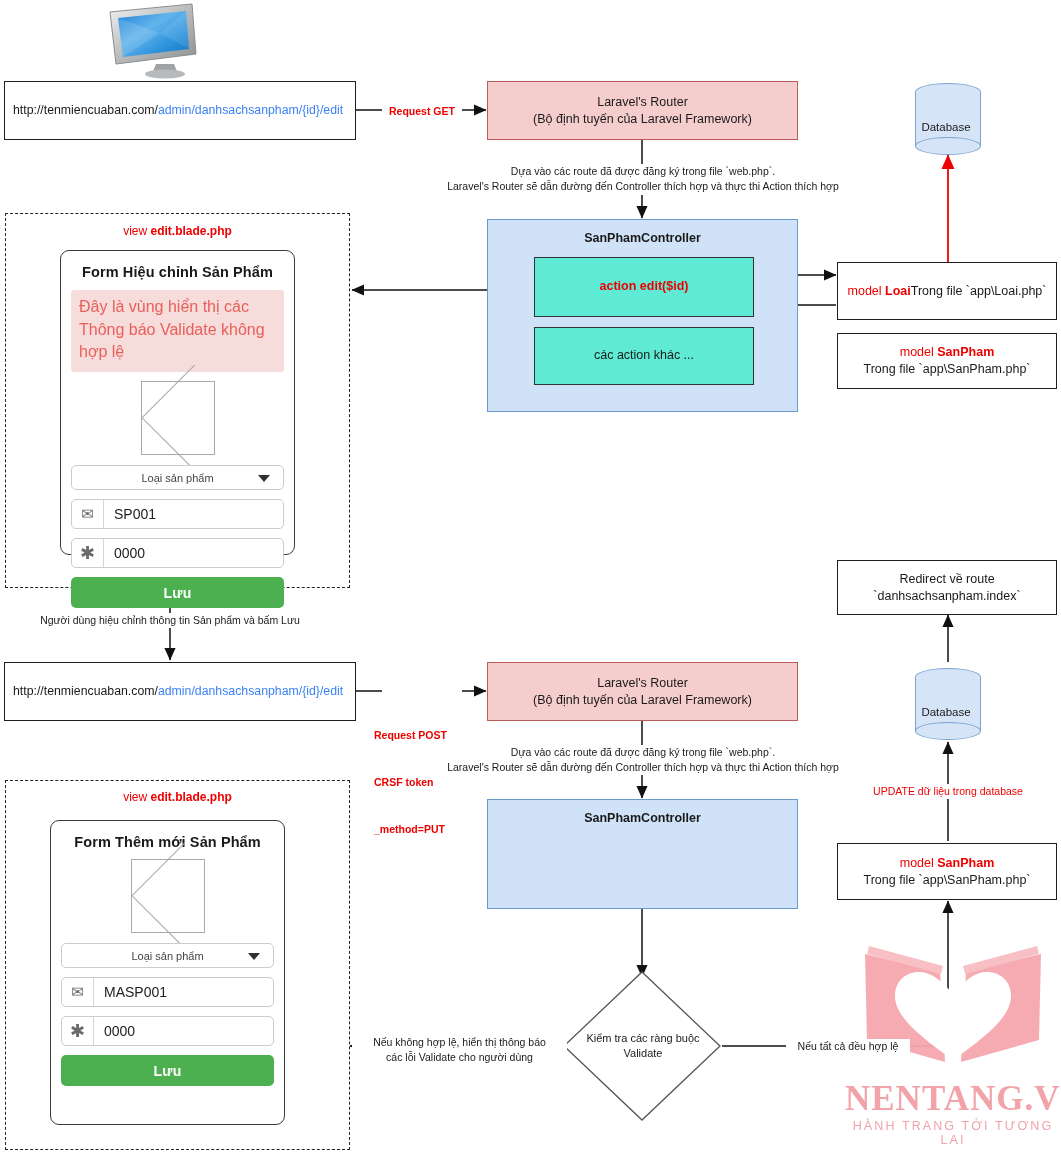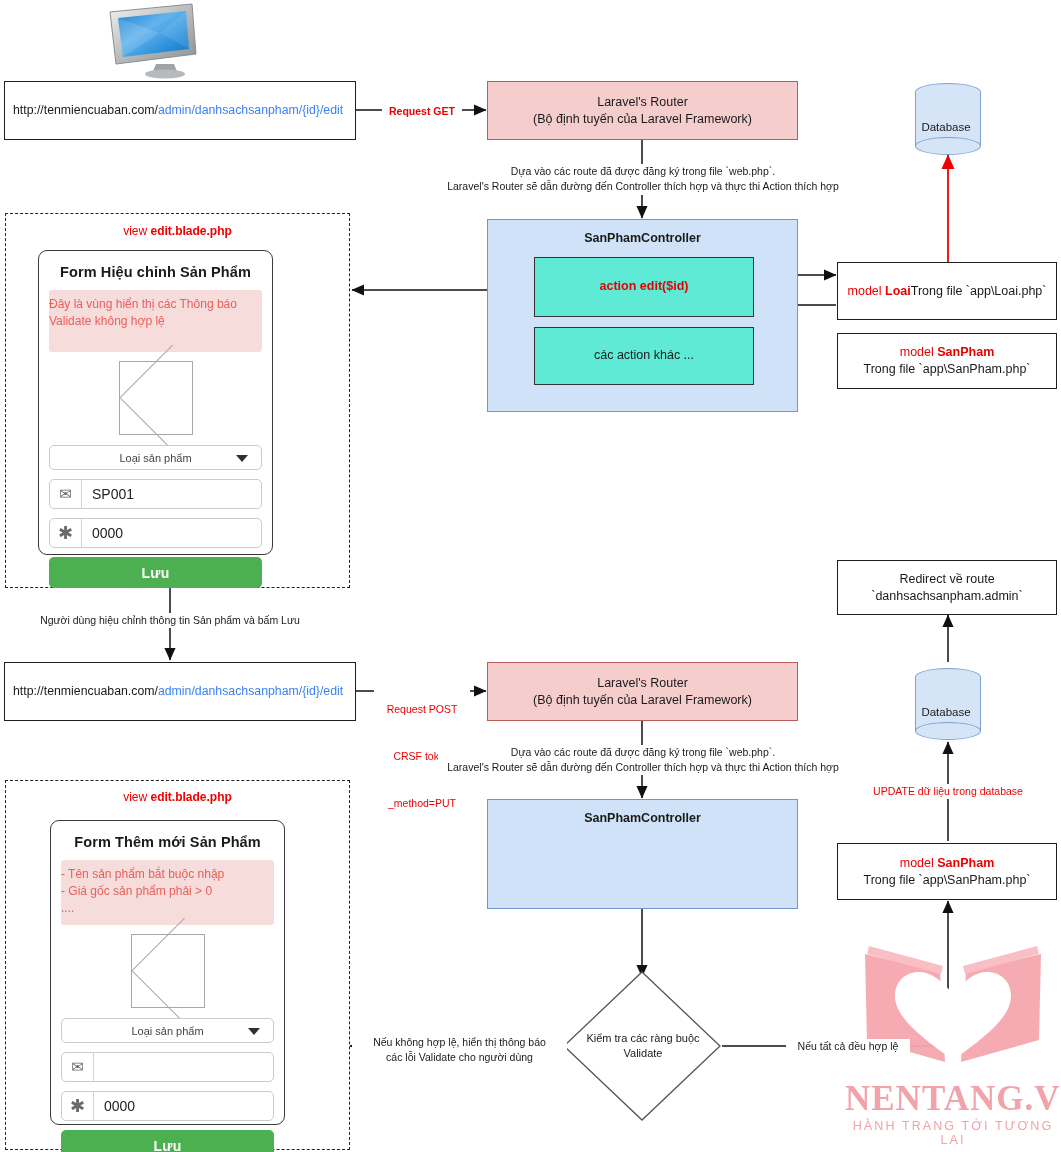--- a/index.html
+++ b/index.html
@@ -80,23 +80,23 @@
     font-weight: bold;
     font-size: 14.5px;
     margin-top: 13px;
     letter-spacing: .1px;
   }
   .alertbox {
     margin: 10px 10px 0 10px;
     background: #f7dcdc;
     border-radius: 3px;
     color: #e8605a;
-    font-size: 12px;
+    font-size: 16px;
     line-height: 1.42;
-    padding: 6px 8px 8px 0;
+    padding: 6px 8px 8px 8px;
     min-height: 62px;
     white-space: pre-line;
   }
   .imgbox {
     width: 74px; height: 74px;
     margin: 9px auto 0 auto;
     border: 1.3px solid #a8a8a8;
     position: relative;
   }
   .imgbox:before, .imgbox:after {
@@ -391,21 +391,21 @@
   </div>
   <div>Trong file `app\SanPham.php`</div>
 </div>
 
 <div class="dashgroup" style="left:5px; top:213px; width:345px; height:375px;">
   <div class="viewlabel" style="top:10px;">
     <span>view </span><span class="bold">edit.blade.php</span>
   </div>
 </div>
 
-<div class="card" style="left:38px; top:250px; width:235px; height:305px;">
+<div class="card" style="left:60px; top:250px; width:235px; height:305px;">
   <div class="card-title">Form Hiệu chỉnh Sản Phẩm</div>
   <div class="alertbox">Đây là vùng hiển thị các Thông báo Validate không hợp lệ</div>
   <div class="imgbox"></div>
   <div class="select">
     <span>Loại sản phẩm</span>
     <span class="caret"></span>
   </div>
   <div class="field">
     <div class="ic">✉</div>
     <div class="val">SP001</div>
@@ -418,21 +418,21 @@
 </div>
 
 <div class="note" style="left:40px; top:613px; width:260px; background:#fff;">Người dùng hiệu chỉnh thông tin Sản phẩm và bấm Lưu</div>
 
 <div class="box" style="left:4px; top:662px; width:352px; height:59px; justify-content:flex-start; padding-left:8px;">
   <span style="font-size:12.3px;">
     <span>http://tenmiencuaban.com/</span><span class="red">admin/danhsachsanpham/{id}/edit</span>
   </span>
 </div>
 
-<div class="note red left" style="left:374px; top:670px; width:96px; font-weight:normal; background:#fff; line-height:1.5;text-align:center;">
+<div class="note red left" style="left:374px; top:696px; width:96px; font-weight:bold; background:#fff; line-height:1.5;">
   <div>Request POST</div>
   <div>CRSF token</div>
   <div>_method=PUT</div>
 </div>
 
 <div class="box router" style="left:487px; top:662px; width:311px; height:59px; flex-direction:column;">
   <span>Laravel's Router</span>
   <span>(Bộ định tuyến của Laravel Framework)</span>
 </div>
 
@@ -440,21 +440,21 @@
   <div>Dựa vào các route đã được đăng ký trong file `web.php`.</div>
   <div>Laravel's Router sẽ dẫn đường đến Controller thích hợp và thực thi Action thích hợp</div>
 </div>
 
 <div class="box ctrl" style="left:487px; top:799px; width:311px; height:110px;">
   <div style="text-align:center; font-weight:bold; font-size:12.5px; margin-top:10px;">SanPhamController</div>
 </div>
 
 <div class="box" style="left:837px; top:560px; width:220px; height:55px; flex-direction:column;">
   <div>Redirect về route</div>
-  <div>`danhsachsanpham.admin`</div>
+  <div>`danhsachsanpham.index`</div>
 </div>
 
 <div class="db" style="left:915px; top:668px;">
   <div class="top"></div>
   <div class="body"></div>
   <div class="bot"></div>
   <div class="lbl">Database</div>
 </div>
 
 <div class="note red" style="left:858px; top:784px; width:180px; background:#fff;">UPDATE dữ liệu trong database</div>
@@ -482,29 +482,27 @@
 <div class="note" style="left:786px; top:1039px; width:124px; background:#fff; z-index:5;">Nếu tất cả đều hợp lệ</div>
 
 <div class="dashgroup" style="left:5px; top:780px; width:345px; height:370px;">
   <div class="viewlabel" style="top:9px;">
     <span>view </span><span class="bold">edit.blade.php</span>
   </div>
 </div>
 
 <div class="card" style="left:50px; top:820px; width:235px; height:305px;">
   <div class="card-title">Form Thêm mới Sản Phẩm</div>
-  <div class="alertbox">- Tên sản phẩm bắt buộc nhập
-- Giá gốc sản phẩm phải &gt; 0
-....</div>
   <div class="imgbox"></div>
   <div class="select">
     <span>Loại sản phẩm</span>
     <span class="caret"></span>
   </div>
   <div class="field">
     <div class="ic">✉</div>
+    <div class="val">MASP001</div>
   </div>
   <div class="field">
     <div class="ic" style="font-size:18px;">✱</div>
     <div class="val">0000</div>
   </div>
   <div class="savebtn">Lưu</div>
 </div>
 
 </body></html>

